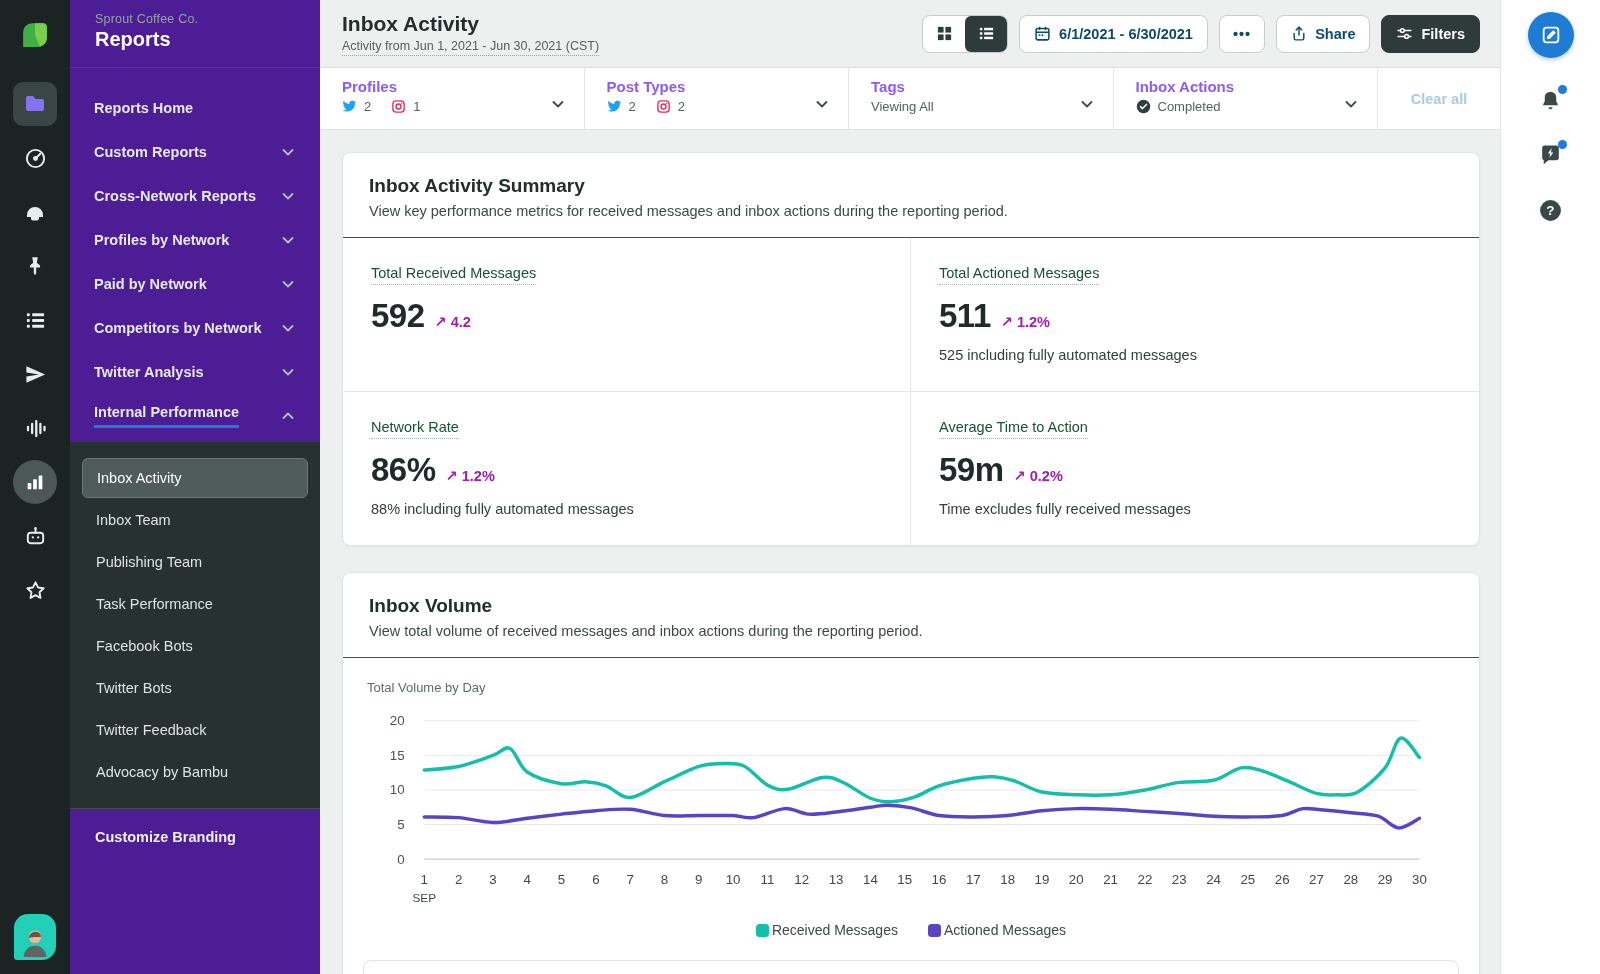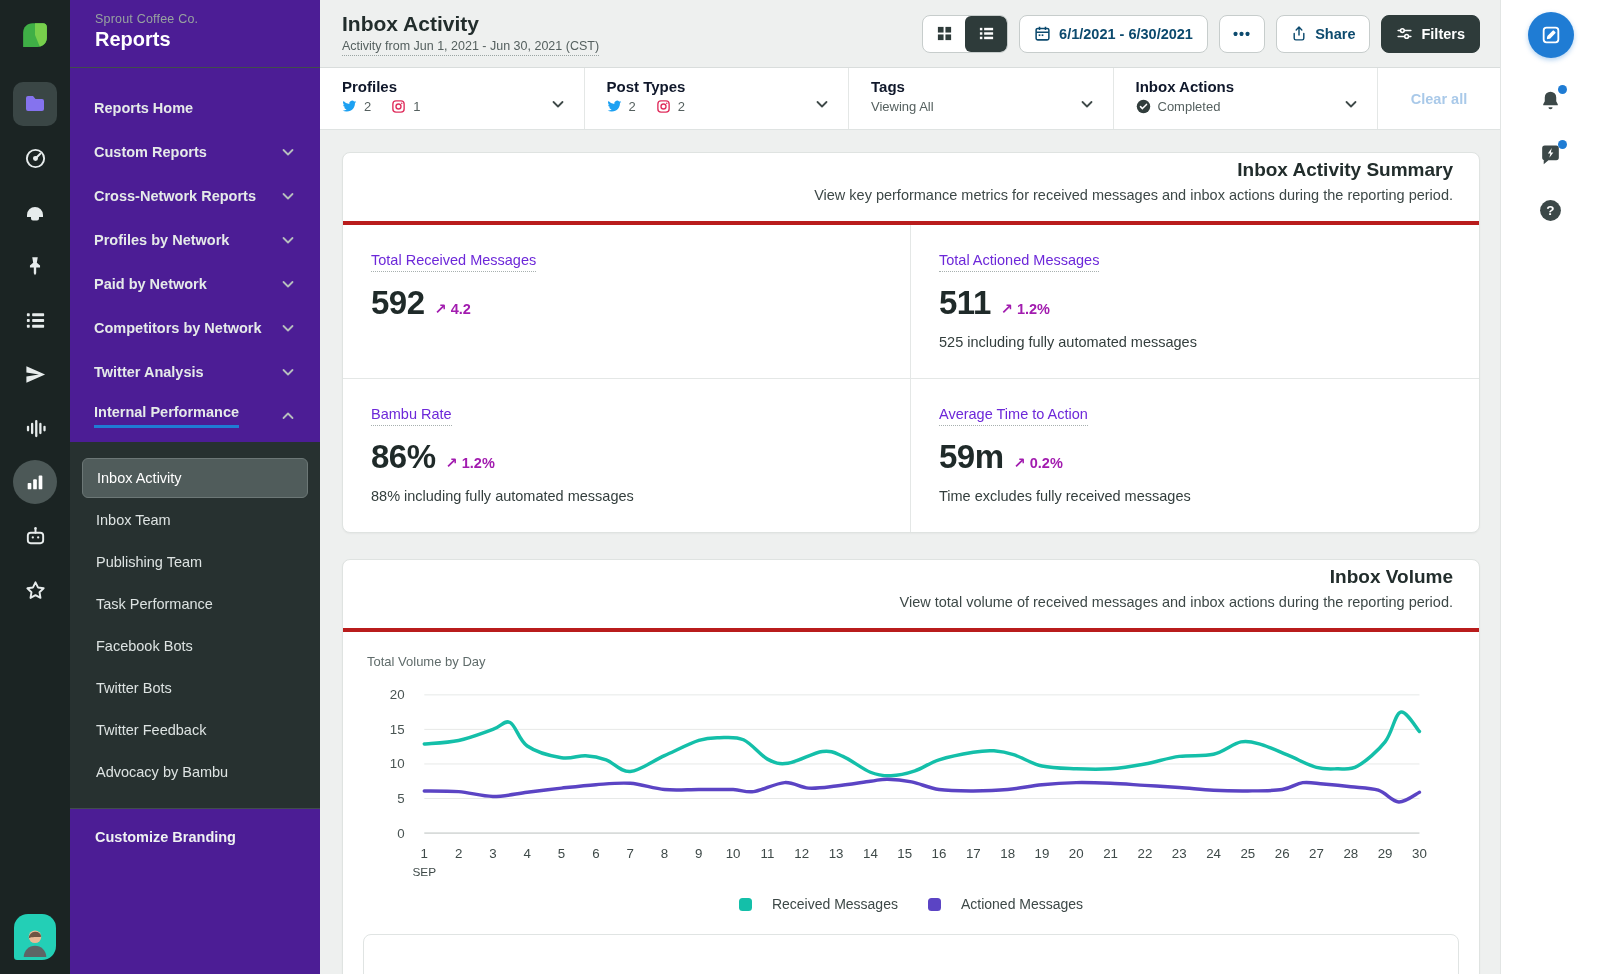--- a/index.html
+++ b/index.html
@@ -40,47 +40,47 @@
   .seg.active { background:#2e3b3a; color:#fff; border-radius:6px; }
   .btn { height:38px; display:flex; align-items:center; gap:8px; padding:0 14px; background:#fff; border:1.5px solid #c7cdcc; border-radius:8px; font-size:14.5px; font-weight:600; color:#0c4a6e; cursor:pointer; }
   .btn.dark { background:#2e3b3a; border-color:#2e3b3a; color:#fff; }
   .btn.icon-only { padding:0 13px; letter-spacing:1px; font-weight:700; }
 
   
   .filterbar { height:62px; background:#fff; border-bottom:1px solid #dfe3e2; display:flex; flex-shrink:0; }
   .filter-cell { flex:1; padding:10px 18px 0 22px; border-right:1px solid #e4e7e6; display:flex; cursor:pointer; }
   .filter-cell:last-of-type { border-right:none; }
   .filter-main { flex:1; }
-  .filter-label { font-size:15px; font-weight:600; color:#0f172a; }
+  .filter-label { font-size:15px; font-weight:600; color:#8b5cf6; }
   .filter-sub { display:flex; align-items:center; gap:7px; margin-top:4px; font-size:13px; color:#55605f; }
   .filter-sub .gap { width:6px; }
   .filter-chev { align-self:center; color:#3f4a49; display:flex; }
   .clear-all { width:122px; display:flex; align-items:center; justify-content:center; font-size:14.5px; font-weight:600; color:#a9c9e9; cursor:default; }
 
   
   .content { flex:1; padding:22px 20px 0 22px; overflow:hidden; }
   .card { background:#fff; border:1px solid #dfe3e1; border-radius:8px; box-shadow:0 1px 2px rgba(20,30,30,.04); margin-bottom:26px; }
-  .card-head { padding:6px 26px 18px; border-bottom:4px solid #b91c1c;text-align:right; }
+  .card-head { padding:22px 26px 18px; border-bottom:1px solid #b91c1c; }
   .card-title { font-size:19px; font-weight:700; color:#222d2c; }
   .card-desc { font-size:14.5px; color:#3d4847; margin-top:6px; }
 
   .metric-grid { display:grid; grid-template-columns:1fr 1fr; }
   .metric-cell { padding:26px 28px 28px; }
   .metric-cell:nth-child(1), .metric-cell:nth-child(2) { border-bottom:1px solid #e4e7e6; }
   .metric-cell:nth-child(odd) { border-right:1px solid #e4e7e6; }
-  .metric-label { display:inline-block; font-size:14.5px; color:#6d28d9; border-bottom:1px dotted #a7b0af; padding-bottom:3px; cursor:help; }
+  .metric-label { display:inline-block; font-size:14.5px; color:#14532d; border-bottom:1px dotted #a7b0af; padding-bottom:3px; cursor:help; }
   .metric-valrow { margin-top:12px; display:flex; align-items:baseline; gap:10px; }
   .metric-value { font-size:33px; font-weight:700; color:#1f2a29; letter-spacing:-.5px; }
   .metric-delta { font-size:14.5px; font-weight:600; color:#a21caf; }
   .metric-note { margin-top:12px; font-size:14.5px; color:#333e3d; }
 
   .chart-area { padding:14px 24px 0; }
   .chart-label { font-size:13px; color:#606c6b; margin:8px 0 14px; }
   .legend { display:flex; justify-content:center; gap:30px; margin:10px 0 2px; }
-  .legend-item { display:flex; align-items:center; gap:20px; font-size:14px; color:#3d4847; cursor:pointer; }
+  .legend-item { display:flex; align-items:center; gap:3px; font-size:14px; color:#3d4847; cursor:pointer; }
   .legend-swatch { width:13px; height:13px; border-radius:3.5px; }
 
   .table-card { margin:22px 20px 24px; border:1px solid #e0e4e3; border-radius:8px; padding:24px 26px 30px; }
 
   
   .util { width:100px; background:#fff; border-left:1px solid #e2e5e4; display:flex; flex-direction:column; align-items:center; flex-shrink:0; }
   .compose { width:46px; height:46px; border-radius:50%; background:#1f7cd4; color:#fff; display:flex; align-items:center; justify-content:center; margin-top:12px; cursor:pointer; box-shadow:0 2px 5px rgba(31,124,212,.35); }
   .util-btn { position:relative; margin-top:30px; color:#3c4848; cursor:pointer; display:flex; }
   .util-dot { position:absolute; top:-3px; right:-4px; width:9px; height:9px; border-radius:50%; background:#1f7cd4; }
   svg { display:block; }
@@ -414,21 +414,21 @@
       </div>
       <div class="metric-grid" id="metric-grid">
           <div class="metric-cell"><span class="metric-label">Total Received Messages</span><div class="metric-valrow">
               <span class="metric-value">592</span>
               <span class="metric-delta">↗ 4.2</span>
             </div></div>
           <div class="metric-cell"><span class="metric-label">Total Actioned Messages</span><div class="metric-valrow">
               <span class="metric-value">511</span>
               <span class="metric-delta">↗ 1.2%</span>
             </div><div class="metric-note">525 including fully automated messages</div></div>
-          <div class="metric-cell"><span class="metric-label">Bambu Rate</span><div class="metric-valrow">
+          <div class="metric-cell"><span class="metric-label">Network Rate</span><div class="metric-valrow">
               <span class="metric-value">86%</span>
               <span class="metric-delta">↗ 1.2%</span>
             </div><div class="metric-note">88% including fully automated messages</div></div>
           <div class="metric-cell"><span class="metric-label">Average Time to Action</span><div class="metric-valrow">
               <span class="metric-value">59m</span>
               <span class="metric-delta">↗ 0.2%</span>
             </div><div class="metric-note">Time excludes fully received messages</div></div>
         </div>
     </section>
 

